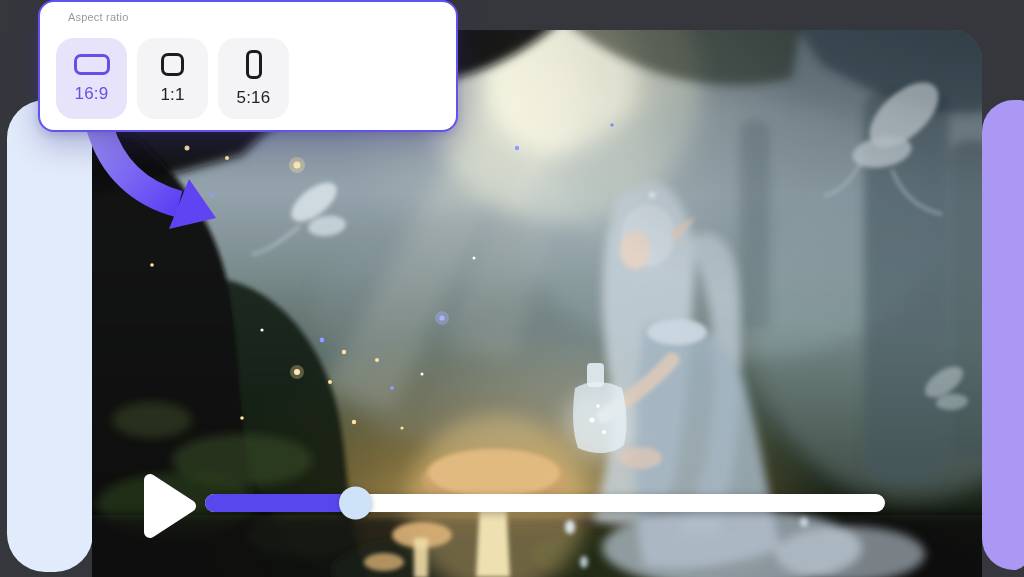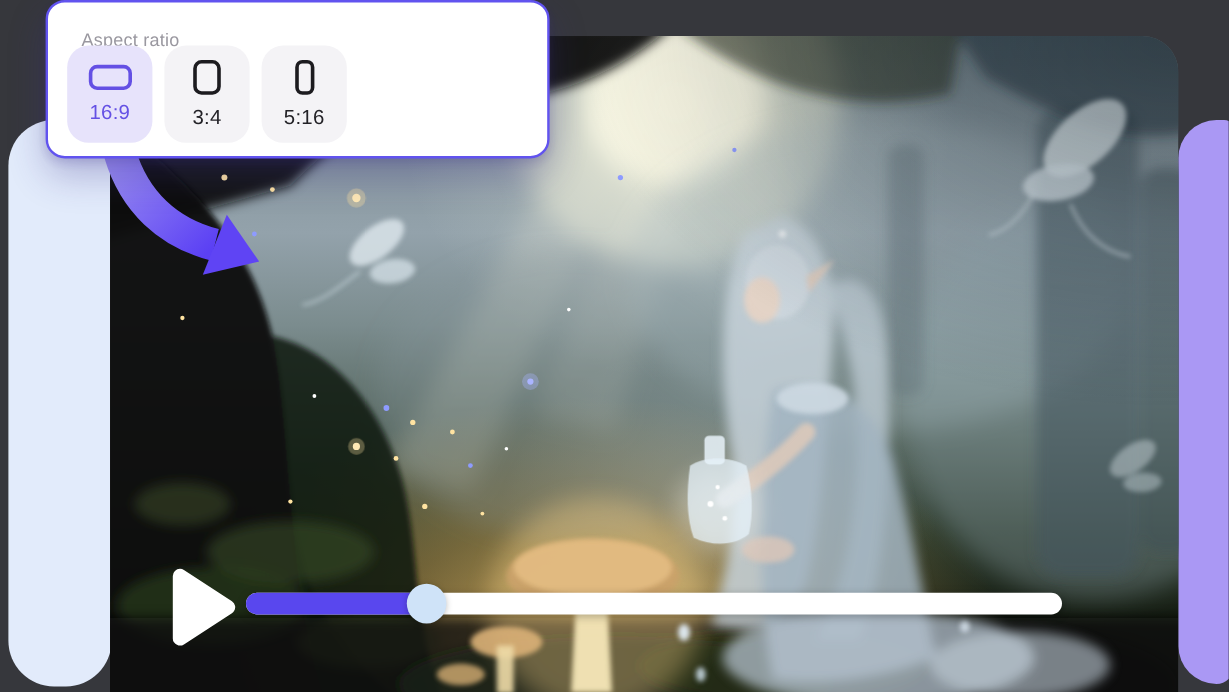--- a/index.html
+++ b/index.html
@@ -33,21 +33,21 @@
   .progress-fill{position:absolute;left:0;top:0;height:100%;border-radius:9px;
     background:var(--progress-fill,#5947ee);}
   .progress-handle{position:absolute;top:50%;width:33px;height:33px;border-radius:50%;margin-left:-16px;
     transform:translateY(-50%);background:var(--progress-handle,#cfe3f8);cursor:grab;
     box-shadow:0 1px 5px rgba(0,0,0,.25);}
 
   
   .aspect-panel{position:absolute;left:38px;top:0;width:420px;height:132px;background:#ffffff;
     border:2px solid var(--accent,#6153ef);border-radius:16px;z-index:6;
     box-shadow:0 14px 30px rgba(60,50,140,.30),0 3px 8px rgba(60,50,140,.18);}
-  .panel-title{position:absolute;left:28px;top:23px;font-size:15px;color:var(--panel-title,#9a98a0);letter-spacing:.2px;}
+  .panel-title{position:absolute;left:28px;top:9px;font-size:11px;color:var(--panel-title,#9a98a0);letter-spacing:.2px;}
   .tiles{position:absolute;left:16px;top:36px;display:flex;gap:10px;}
   .tile{width:71px;height:81px;border-radius:18px;background:var(--tile-bg,#f4f3f6);display:flex;
     flex-direction:column;align-items:center;justify-content:center;gap:9px;cursor:pointer;}
   .tile.selected{background:var(--accent-light-bg,#e7e3fb);}
   .ratio-icon{border:3px solid var(--tile-icon,#1c1b1f);border-radius:7px;}
   .tile.selected .ratio-icon{border-color:var(--selected-label,#6450e4);}
   .tile-label{font-size:17px;font-weight:500;color:var(--tile-label,#232227);letter-spacing:.2px;}
   .tile.selected .tile-label{color:var(--selected-label,#6450e4);}
   .ic-169{width:36px;height:21px;}
   .ic-43{width:29px;height:23px;}
@@ -239,22 +239,22 @@
   </svg>
 
   <div class="aspect-panel">
     <div class="panel-title">Aspect ratio</div>
     <div class="tiles">
       <div class="tile selected">
         <div class="ratio-icon ic-169"></div>
         <div class="tile-label">16:9</div>
       </div>
       <div class="tile">
-        <div class="ratio-icon ic-34"></div>
-        <div class="tile-label">3:4</div>
+        <div class="ratio-icon ic-11"></div>
+        <div class="tile-label">1:1</div>
       </div>
       <div class="tile">
         <div class="ratio-icon ic-916"></div>
         <div class="tile-label">5:16</div>
       </div>
     </div>
   </div>
 
 </div>
 

